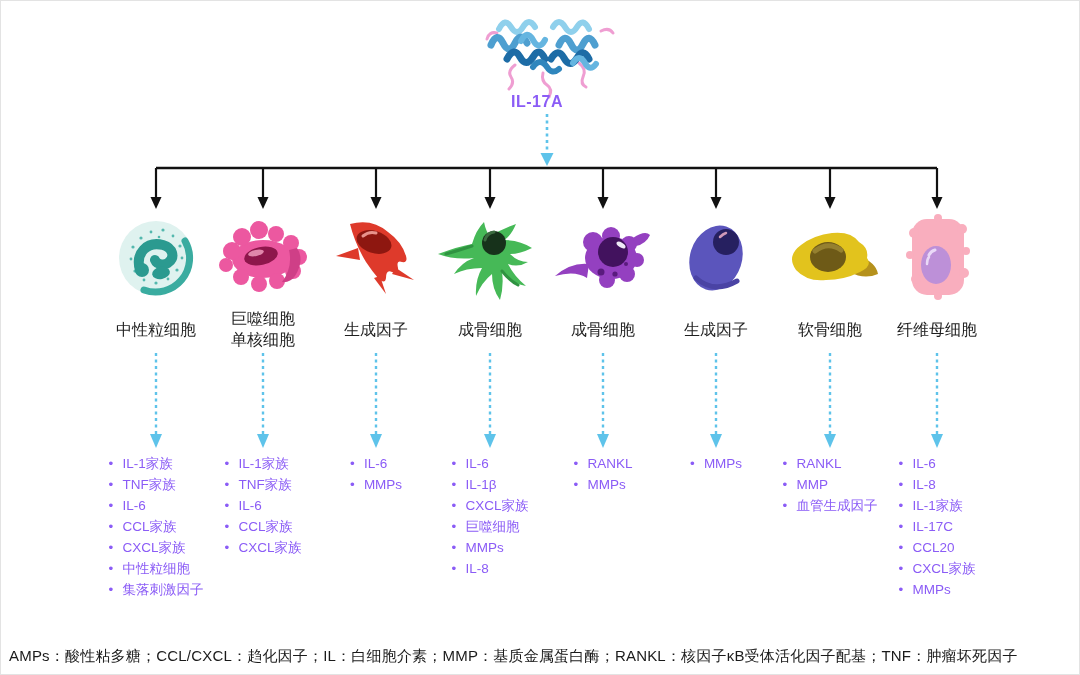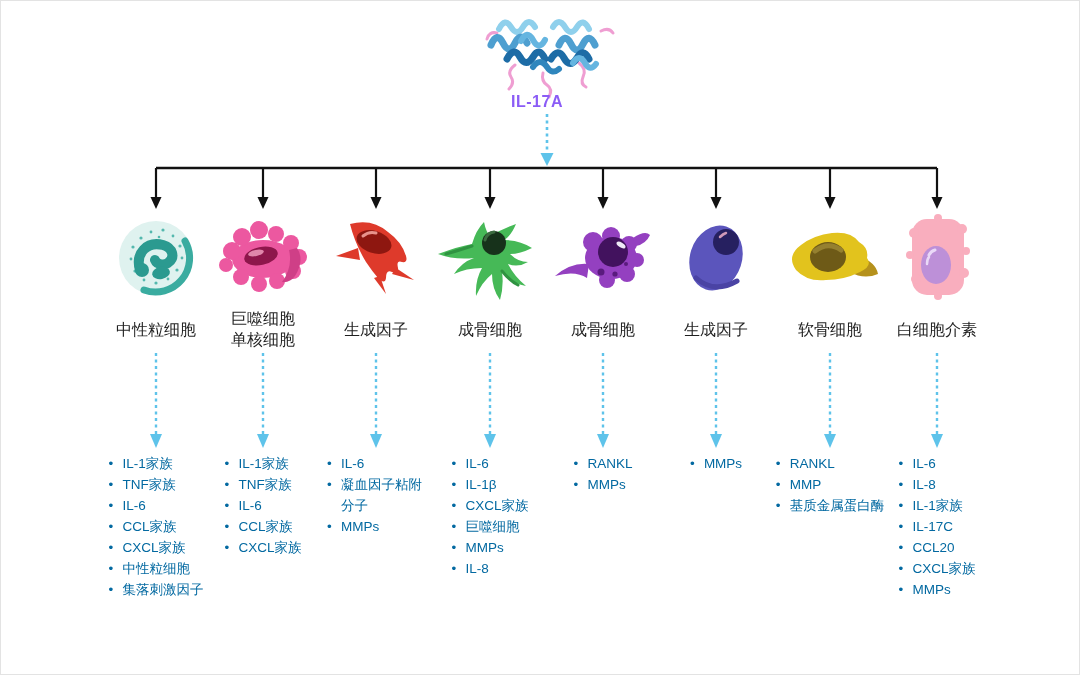--- a/index.html
+++ b/index.html
@@ -22,21 +22,21 @@
     position:absolute;left:-10px;top:94px;width:160px;height:48px;
     display:flex;align-items:center;justify-content:center;
     font-size:16px;color:#1f1f1f;white-space:pre-line;line-height:21px;
   }
   .col-dashed-arrow{position:absolute;left:61px;top:142px;}
   .factor-list{
     position:absolute;left:0;top:242px;width:140px;margin:0;padding:0;
   }
   .factor-list ul{
     display:inline-block;text-align:left;margin:0;padding:0;list-style:none;
-    font-size:13.5px;color:#0369a1;line-height:21px;
+    font-size:13.5px;color:#8b5cf6;line-height:21px;
   }
   .factor-list li{padding-left:14px;text-indent:-14px;}
   .factor-list li::before{content:"\2022";display:inline-block;width:14px;text-indent:0;}
   .col-3 .factor-list ul{max-width:98px;}
   .legend{
     position:absolute;left:8px;top:646px;width:1068px;
     font-size:15px;color:#1a1a1a;letter-spacing:.2px;white-space:nowrap;
   }
 </style>
 </head>
@@ -194,21 +194,20 @@
       </svg>
     </div>
     <div class="cell-label">生成因子</div>
     <svg class="col-dashed-arrow" width="18" height="98" viewBox="0 0 18 98">
       <line x1="9" y1="0" x2="9" y2="82" stroke="#5ec3ea" stroke-width="2.4" stroke-dasharray="3 3.5"></line>
       <polygon points="3,81 15,81 9,95" fill="#5ec3ea"></polygon>
     </svg>
     <div class="factor-list">
       <ul>
         <li>IL-6</li>
-        <li>凝血因子粘附分子</li>
         <li>MMPs</li>
       </ul>
     </div>
   </div>
 
   <div class="column" style="left:419px">
     <div class="cell-box">
       <svg width="116" height="96" viewBox="0 0 116 96">
         <path d="M6 44 Q28 36 40 34 Q44 20 52 12 Q54 22 58 26 Q72 18 84 14 Q79 26 72 30 Q88 30 100 38 Q88 44 78 44 Q86 52 96 52 Q86 58 76 54 Q82 66 94 76 Q78 73 70 62 Q72 76 68 90 Q60 79 60 64 Q50 72 44 86 Q43 70 50 58 Q34 58 22 64 Q30 52 42 48 Q22 50 6 44 Z" fill="#46b957"></path>
         <path d="M14 44 q14 -4 26 -8 M70 61 q8 10 16 14" stroke="#2f9341" stroke-width="3" fill="none" stroke-linecap="round"></path>
@@ -299,21 +298,21 @@
     </div>
     <div class="cell-label">软骨细胞</div>
     <svg class="col-dashed-arrow" width="18" height="98" viewBox="0 0 18 98">
       <line x1="9" y1="0" x2="9" y2="82" stroke="#5ec3ea" stroke-width="2.4" stroke-dasharray="3 3.5"></line>
       <polygon points="3,81 15,81 9,95" fill="#5ec3ea"></polygon>
     </svg>
     <div class="factor-list">
       <ul>
         <li>RANKL</li>
         <li>MMP</li>
-        <li>基质金属蛋白酶</li>
+        <li>血管生成因子</li>
       </ul>
     </div>
   </div>
 
   <div class="column" style="left:866px">
     <div class="cell-box">
       <svg width="90" height="90" viewBox="0 0 90 90">
         <g fill="#f9aebe">
           <rect x="20" y="6" width="52" height="76" rx="15"></rect>
           <circle cx="22" cy="20" r="5"></circle>
@@ -323,32 +322,33 @@
             <circle cx="46" cy="5" r="4"></circle>
             <circle cx="46" cy="83" r="4"></circle>
           <circle cx="74" cy="38" r="4"></circle>
             <circle cx="18" cy="42" r="4"></circle>
         </g>
         <ellipse cx="44" cy="52" rx="15" ry="19" fill="#bd90d8"></ellipse>
         <path d="M37 42 q2 -4 6 -5" stroke="#ead9f7" stroke-width="3" fill="none" stroke-linecap="round"></path>
         <path d="M35 51 q0 -5 2 -7" stroke="#ead9f7" stroke-width="2.5" fill="none" stroke-linecap="round"></path>
       </svg>
     </div>
-    <div class="cell-label">白细胞介素</div>
+    <div class="cell-label">纤维母细胞</div>
     <svg class="col-dashed-arrow" width="18" height="98" viewBox="0 0 18 98">
       <line x1="9" y1="0" x2="9" y2="82" stroke="#5ec3ea" stroke-width="2.4" stroke-dasharray="3 3.5"></line>
       <polygon points="3,81 15,81 9,95" fill="#5ec3ea"></polygon>
     </svg>
     <div class="factor-list">
       <ul>
         <li>IL-6</li>
         <li>IL-8</li>
         <li>IL-1家族</li>
         <li>IL-17C</li>
         <li>CCL20</li>
         <li>CXCL家族</li>
         <li>MMPs</li>
       </ul>
     </div>
   </div>
 
+  <div class="legend">AMPs：酸性粘多糖；CCL/CXCL：趋化因子；IL：白细胞介素；MMP：基质金属蛋白酶；RANKL：核因子κB受体活化因子配基；TNF：肿瘤坏死因子</div>
 
 </div>
 
 </body></html>

